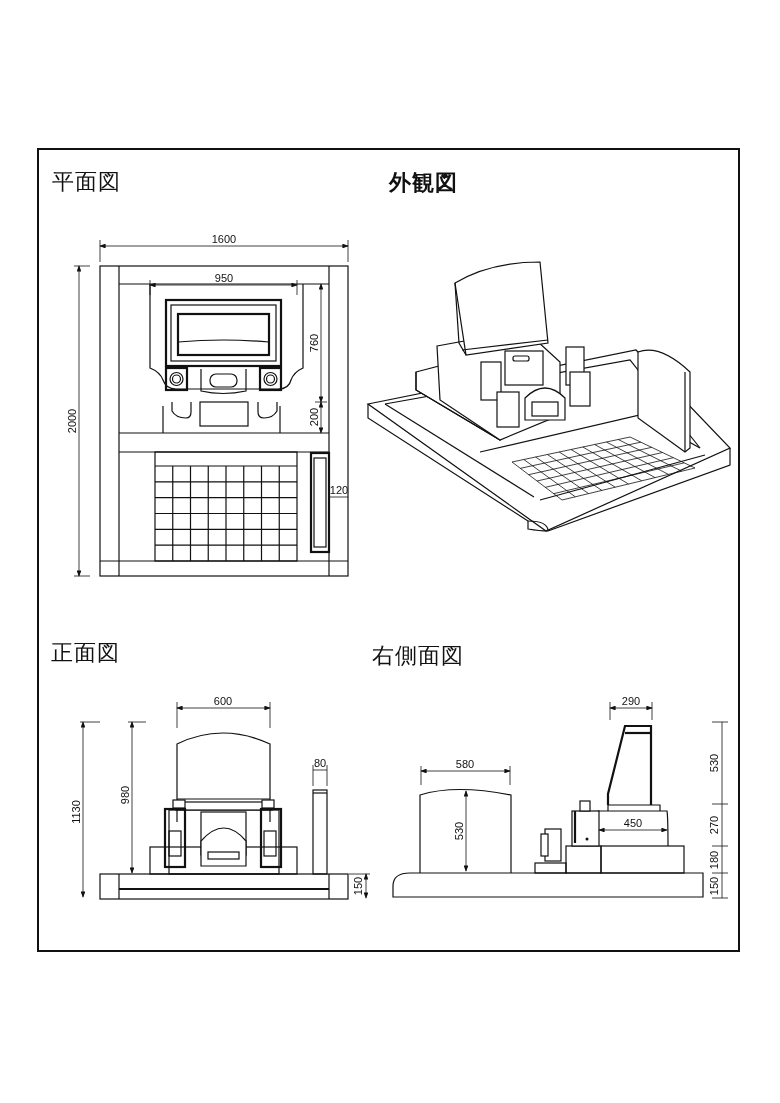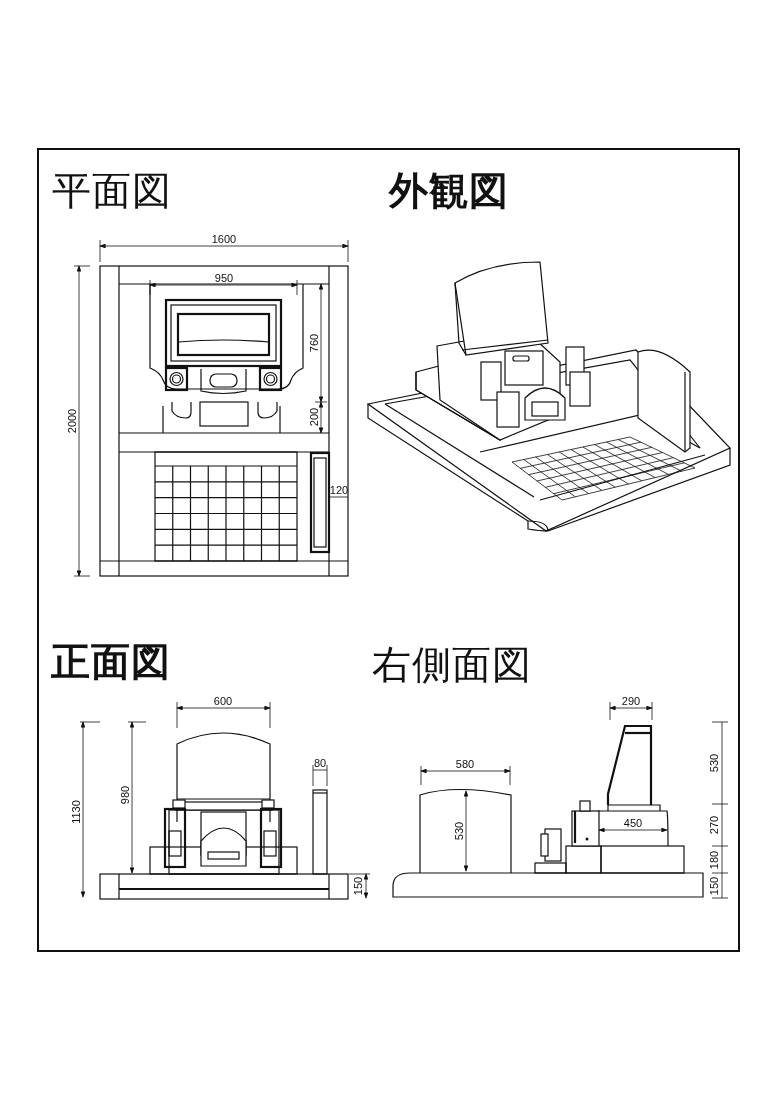--- a/index.html
+++ b/index.html
@@ -1,33 +1,33 @@
 <!DOCTYPE html>
 <html><head>
 <meta charset="utf-8">
 <style>
   html,body{margin:0;padding:0;background:#ffffff;}
   body{width:780px;height:1103px;position:relative;overflow:hidden;font-family:"Liberation Sans",sans-serif;}
   #frame{position:absolute;left:37px;top:148px;width:703px;height:804px;border:2.5px solid #111;box-sizing:border-box;}
-  .title{position:absolute;font-family:"DejaVu Serif","Liberation Serif",serif;font-size:39px;color:#111;letter-spacing:1px;line-height:1;}
+  .title{position:absolute;font-family:"DejaVu Serif","Liberation Serif",serif;font-size:22px;color:#111;letter-spacing:1px;line-height:1;}
   svg{position:absolute;left:0;top:0;}
   svg text{font-family:"Liberation Sans",sans-serif;fill:#111;}
   .ln{stroke:#111;fill:none;stroke-width:1.2;}
   .lnb{stroke:#111;fill:none;stroke-width:2.2;}
   .dim{stroke:#111;fill:none;stroke-width:0.8;}
   .fw{fill:#fff;stroke:#111;stroke-width:1.2;}
 </style>
 </head>
 <body>
 
 <div id="frame"></div>
 
 <div class="title" style="left:52px;top:171px;">平面図</div>
 <div class="title" style="left:389px;top:171px;font-weight:bold;">外観図</div>
-<div class="title" style="left:51px;top:642px;font-weight:bold;">正面図</div>
+<div class="title" style="left:51px;top:642px;">正面図</div>
 <div class="title" style="left:372px;top:645px;">右側面図</div>
 
 <svg width="780" height="1103" viewBox="0 0 780 1103">
   <defs>
     <marker id="ar" markerWidth="8" markerHeight="6" refX="7" refY="3" orient="auto-start-reverse">
       <path d="M0,0 L8,3 L0,6 z" fill="#111"></path>
     </marker>
   </defs>
 
   <g>

